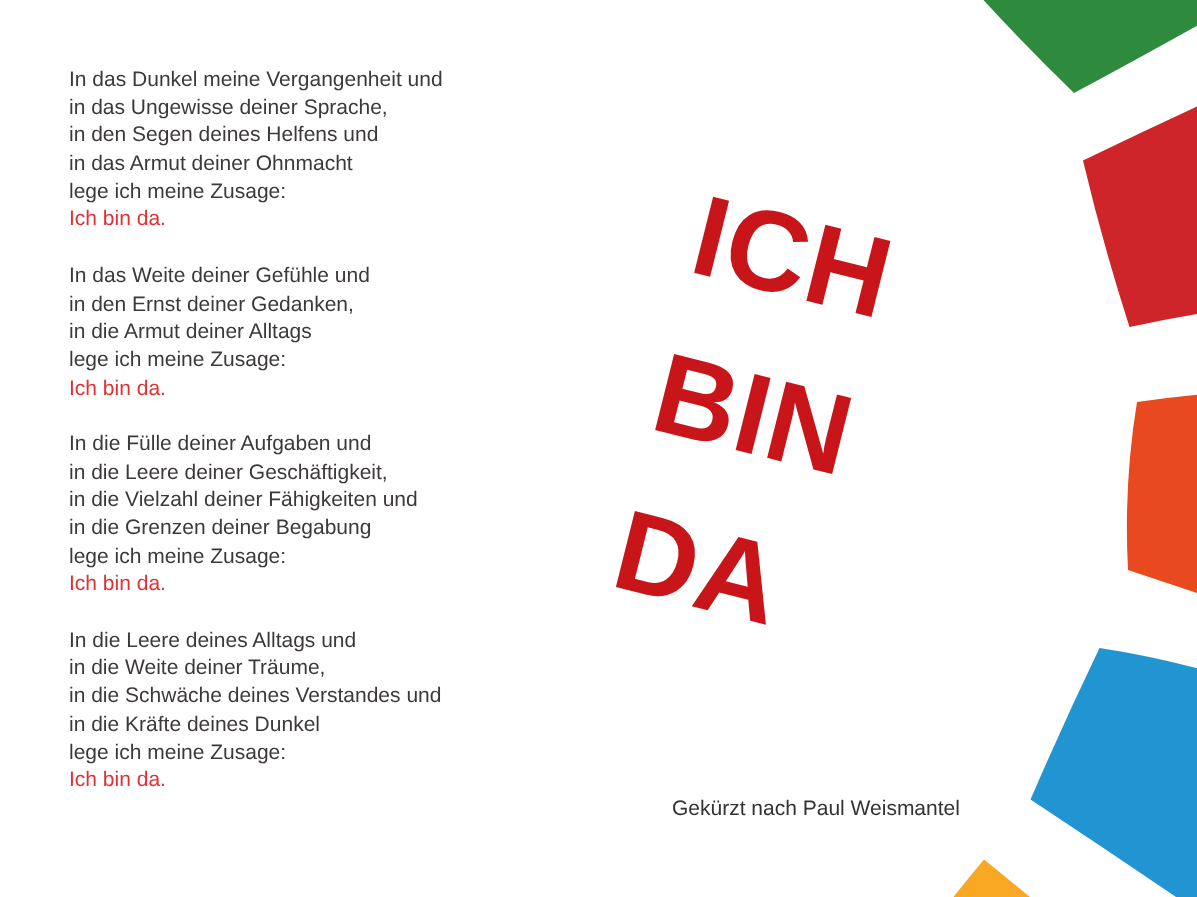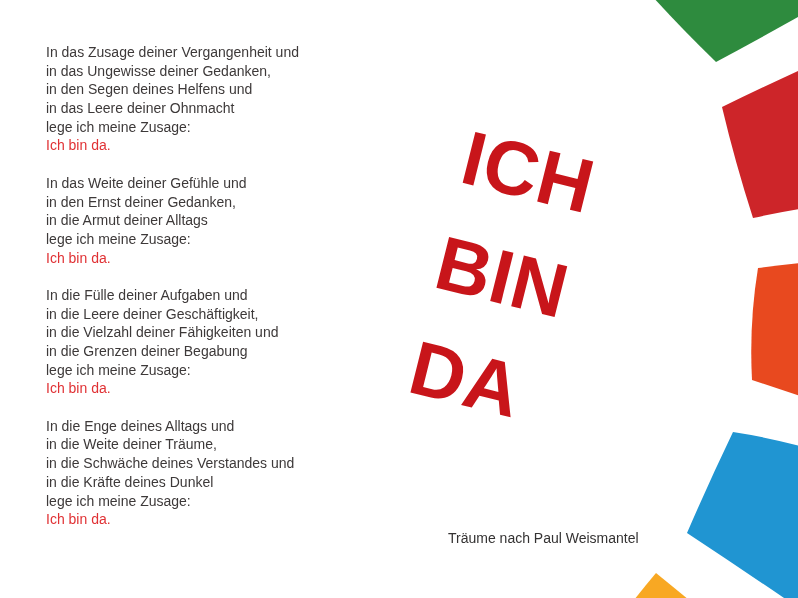--- a/index.html
+++ b/index.html
@@ -70,24 +70,24 @@
     <path d="M652,-4 L800,-4 L800,16 Q757,40 716,62 Q681,28 652,-4 Z" fill="#2e8b3e"></path>
     <path d="M722,107 Q761,88 800,70 L800,209 Q776,213 753,218 Q735,162 722,107 Z" fill="#cd2529"></path>
     <path d="M758,268 Q779,265 800,263 L800,396 Q776,388 752,380 Q749,323 758,268 Z" fill="#e8491f"></path>
     <path d="M733,432 Q766,437 800,446 L800,600 L787,600 Q737,566 687,533 Q709,482 733,432 Z" fill="#2095d2"></path>
     <path d="M656,573 Q672,586 689,600 L634,600 Q645,586 656,573 Z" fill="#f8a823"></path>
   </svg>
 
   <div class="poem" style="color: rgb(61, 57, 57);">
 
     <div class="stanza">
-      <div class="pline">In das Zusage deiner Vergangenheit und</div>
-      <div class="pline">in das Ungewisse deiner Gedanken,</div>
+      <div class="pline">In das Dunkel meine Vergangenheit und</div>
+      <div class="pline">in das Ungewisse deiner Sprache,</div>
       <div class="pline">in den Segen deines Helfens und</div>
-      <div class="pline">in das Leere deiner Ohnmacht</div>
+      <div class="pline">in das Armut deiner Ohnmacht</div>
       <div class="pline">lege ich meine Zusage:</div>
       <div class="pline refrain" style="color: rgb(224, 49, 52);">Ich bin da.</div>
     </div>
 
     <div class="stanza">
       <div class="pline">In das Weite deiner Gefühle und</div>
       <div class="pline">in den Ernst deiner Gedanken,</div>
       <div class="pline">in die Armut deiner Alltags</div>
       <div class="pline">lege ich meine Zusage:</div>
       <div class="pline refrain" style="color: rgb(224, 49, 52);">Ich bin da.</div>
@@ -96,31 +96,31 @@
     <div class="stanza">
       <div class="pline">In die Fülle deiner Aufgaben und</div>
       <div class="pline">in die Leere deiner Geschäftigkeit,</div>
       <div class="pline">in die Vielzahl deiner Fähigkeiten und</div>
       <div class="pline">in die Grenzen deiner Begabung</div>
       <div class="pline">lege ich meine Zusage:</div>
       <div class="pline refrain" style="color: rgb(224, 49, 52);">Ich bin da.</div>
     </div>
 
     <div class="stanza">
-      <div class="pline">In die Enge deines Alltags und</div>
+      <div class="pline">In die Leere deines Alltags und</div>
       <div class="pline">in die Weite deiner Träume,</div>
       <div class="pline">in die Schwäche deines Verstandes und</div>
       <div class="pline">in die Kräfte deines Dunkel</div>
       <div class="pline">lege ich meine Zusage:</div>
       <div class="pline refrain" style="color: rgb(224, 49, 52);">Ich bin da.</div>
     </div>
 
   </div>
 
   <div class="headline" style="color: rgb(200, 21, 26);">
     <div>ICH</div>
     <div>BIN</div>
     <div>DA</div>
   </div>
 
-  <div class="credit" style="color: rgb(52, 50, 50);">Träume nach Paul Weismantel</div>
+  <div class="credit" style="color: rgb(52, 50, 50);">Gekürzt nach Paul Weismantel</div>
 
 </div>
 
 </body></html>

